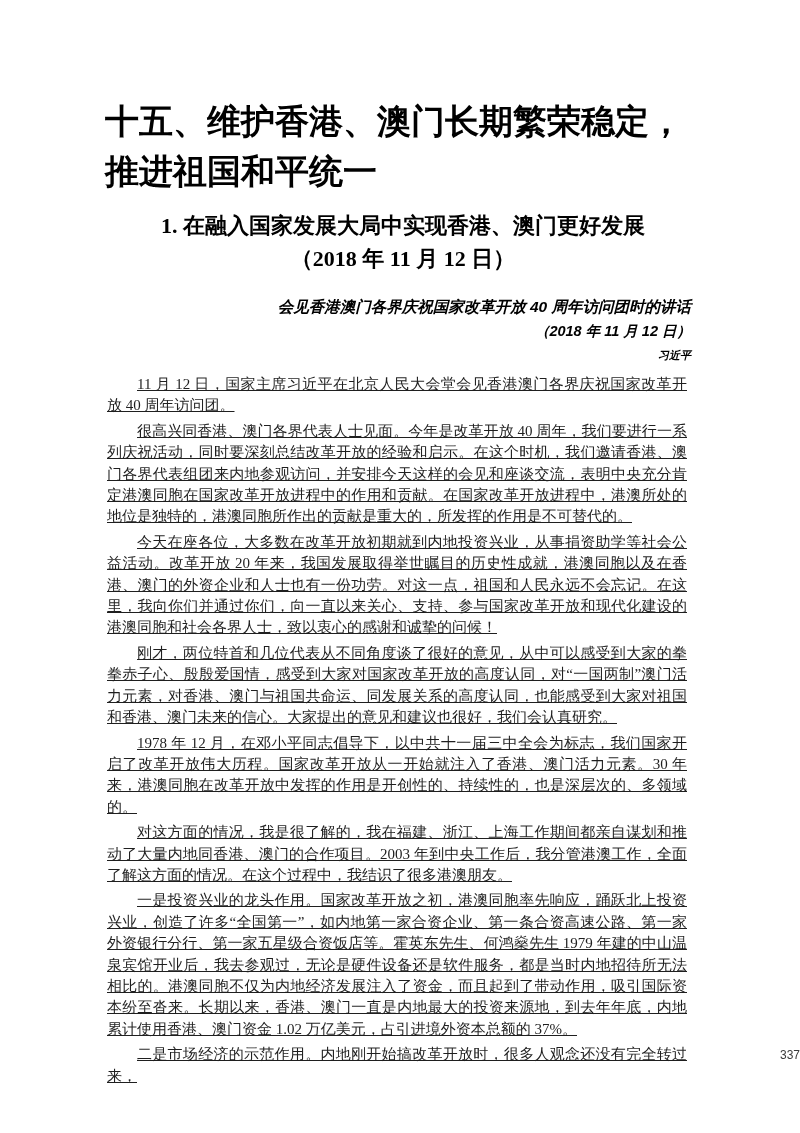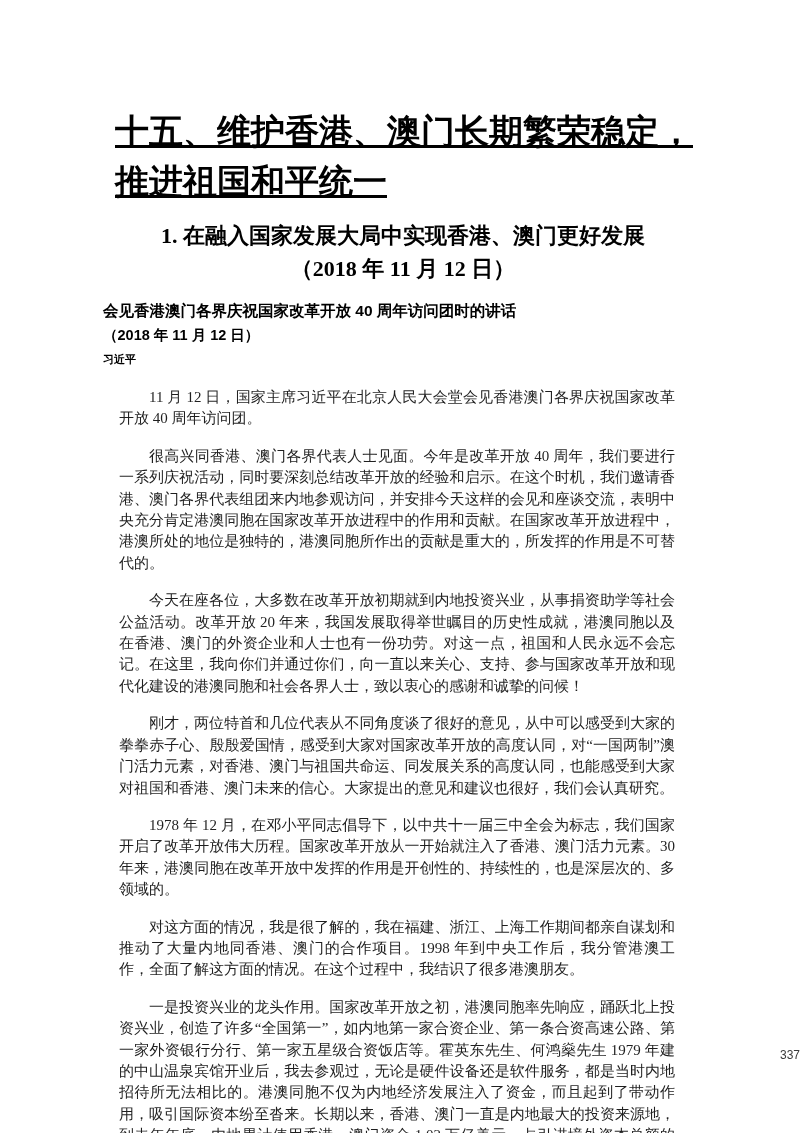--- a/index.html
+++ b/index.html
@@ -15,44 +15,44 @@
     overflow: hidden;
     font-family: "Liberation Serif", "DejaVu Serif", serif;
   }
   .content {
     position: absolute;
     left: 103px;
     top: 95px;
     width: 600px;
   }
   .chapter-title {
-    margin: 12px;
+    margin: 2px;
     width: 600px;
     font-size: 34px;
     line-height: 50px;
     font-weight: bold;
     color: var(--heading-color, #000);
     letter-spacing: 0px;
-    text-decoration: underline;
   }
   .section-head {
     margin-top: 12px;
     font-size: 22px;
     line-height: 33px;
     font-weight: 600;
     color: var(--heading-color, #000);
     text-align: center;
   }
   .speech-meta {
-    margin-top: 14px;
+    margin-top: 20px;
     width: 588px;
-    text-align: left;
+    text-align: right;
     font-family: "Liberation Sans", "DejaVu Sans", sans-serif;
     font-weight: bold;
     color: var(--heading-color, #000);
+    font-style: italic;
   }
   .speech-title {
     font-size: 15.5px;
     line-height: 24px;
   }
   .speech-date {
     font-size: 14.5px;
     line-height: 24px;
   }
   .speech-author {
@@ -61,23 +61,24 @@
   }
   .body-text {
     margin-top: 7px;
     width: 588px;
     font-size: 15px;
     line-height: 21.4px;
     color: var(--body-color, #1f1f1f);
     text-align: justify;
   }
   .body-text p {
-    margin: 16px;
+    margin: 4px;
     padding: 0;
     text-indent: 2em;
+    text-decoration: underline;
   }
   .footer {
     position: absolute;
     left: 0;
     right: 0;
     top: 1048px;
     text-align: right;
     font-family: "Liberation Sans", "DejaVu Sans", sans-serif;
     font-size: 12px;
     color: var(--footer-color, #3a3a3a);
@@ -101,21 +102,21 @@
       <div class="speech-date">（2018 年 11 月 12 日）</div>
       <div class="speech-author">习近平</div>
     </div>
 
     <div class="body-text">
       <p>11 月 12 日，国家主席习近平在北京人民大会堂会见香港澳门各界庆祝国家改革开放 40 周年访问团。</p>
       <p>很高兴同香港、澳门各界代表人士见面。今年是改革开放 40 周年，我们要进行一系列庆祝活动，同时要深刻总结改革开放的经验和启示。在这个时机，我们邀请香港、澳门各界代表组团来内地参观访问，并安排今天这样的会见和座谈交流，表明中央充分肯定港澳同胞在国家改革开放进程中的作用和贡献。在国家改革开放进程中，港澳所处的地位是独特的，港澳同胞所作出的贡献是重大的，所发挥的作用是不可替代的。</p>
       <p>今天在座各位，大多数在改革开放初期就到内地投资兴业，从事捐资助学等社会公益活动。改革开放 20 年来，我国发展取得举世瞩目的历史性成就，港澳同胞以及在香港、澳门的外资企业和人士也有一份功劳。对这一点，祖国和人民永远不会忘记。在这里，我向你们并通过你们，向一直以来关心、支持、参与国家改革开放和现代化建设的港澳同胞和社会各界人士，致以衷心的感谢和诚挚的问候！</p>
       <p>刚才，两位特首和几位代表从不同角度谈了很好的意见，从中可以感受到大家的拳拳赤子心、殷殷爱国情，感受到大家对国家改革开放的高度认同，对“一国两制”澳门活力元素，对香港、澳门与祖国共命运、同发展关系的高度认同，也能感受到大家对祖国和香港、澳门未来的信心。大家提出的意见和建议也很好，我们会认真研究。</p>
       <p>1978 年 12 月，在邓小平同志倡导下，以中共十一届三中全会为标志，我们国家开启了改革开放伟大历程。国家改革开放从一开始就注入了香港、澳门活力元素。30 年来，港澳同胞在改革开放中发挥的作用是开创性的、持续性的，也是深层次的、多领域的。</p>
-      <p>对这方面的情况，我是很了解的，我在福建、浙江、上海工作期间都亲自谋划和推动了大量内地同香港、澳门的合作项目。1998 年到中央工作后，我分管港澳工作，全面了解这方面的情况。在这个过程中，我结识了很多港澳朋友。</p>
+      <p>对这方面的情况，我是很了解的，我在福建、浙江、上海工作期间都亲自谋划和推动了大量内地同香港、澳门的合作项目。2003 年到中央工作后，我分管港澳工作，全面了解这方面的情况。在这个过程中，我结识了很多港澳朋友。</p>
       <p>一是投资兴业的龙头作用。国家改革开放之初，港澳同胞率先响应，踊跃北上投资兴业，创造了许多“全国第一”，如内地第一家合资企业、第一条合资高速公路、第一家外资银行分行、第一家五星级合资饭店等。霍英东先生、何鸿燊先生 1979 年建的中山温泉宾馆开业后，我去参观过，无论是硬件设备还是软件服务，都是当时内地招待所无法相比的。港澳同胞不仅为内地经济发展注入了资金，而且起到了带动作用，吸引国际资本纷至沓来。长期以来，香港、澳门一直是内地最大的投资来源地，到去年年底，内地累计使用香港、澳门资金 1.02 万亿美元，占引进境外资本总额的 37%。</p>
       <p>二是市场经济的示范作用。内地刚开始搞改革开放时，很多人观念还没有完全转过来，</p>
     </div>
 
   </div>
 
   <div class="footer">337</div>
 </div>
 
 </body></html>

